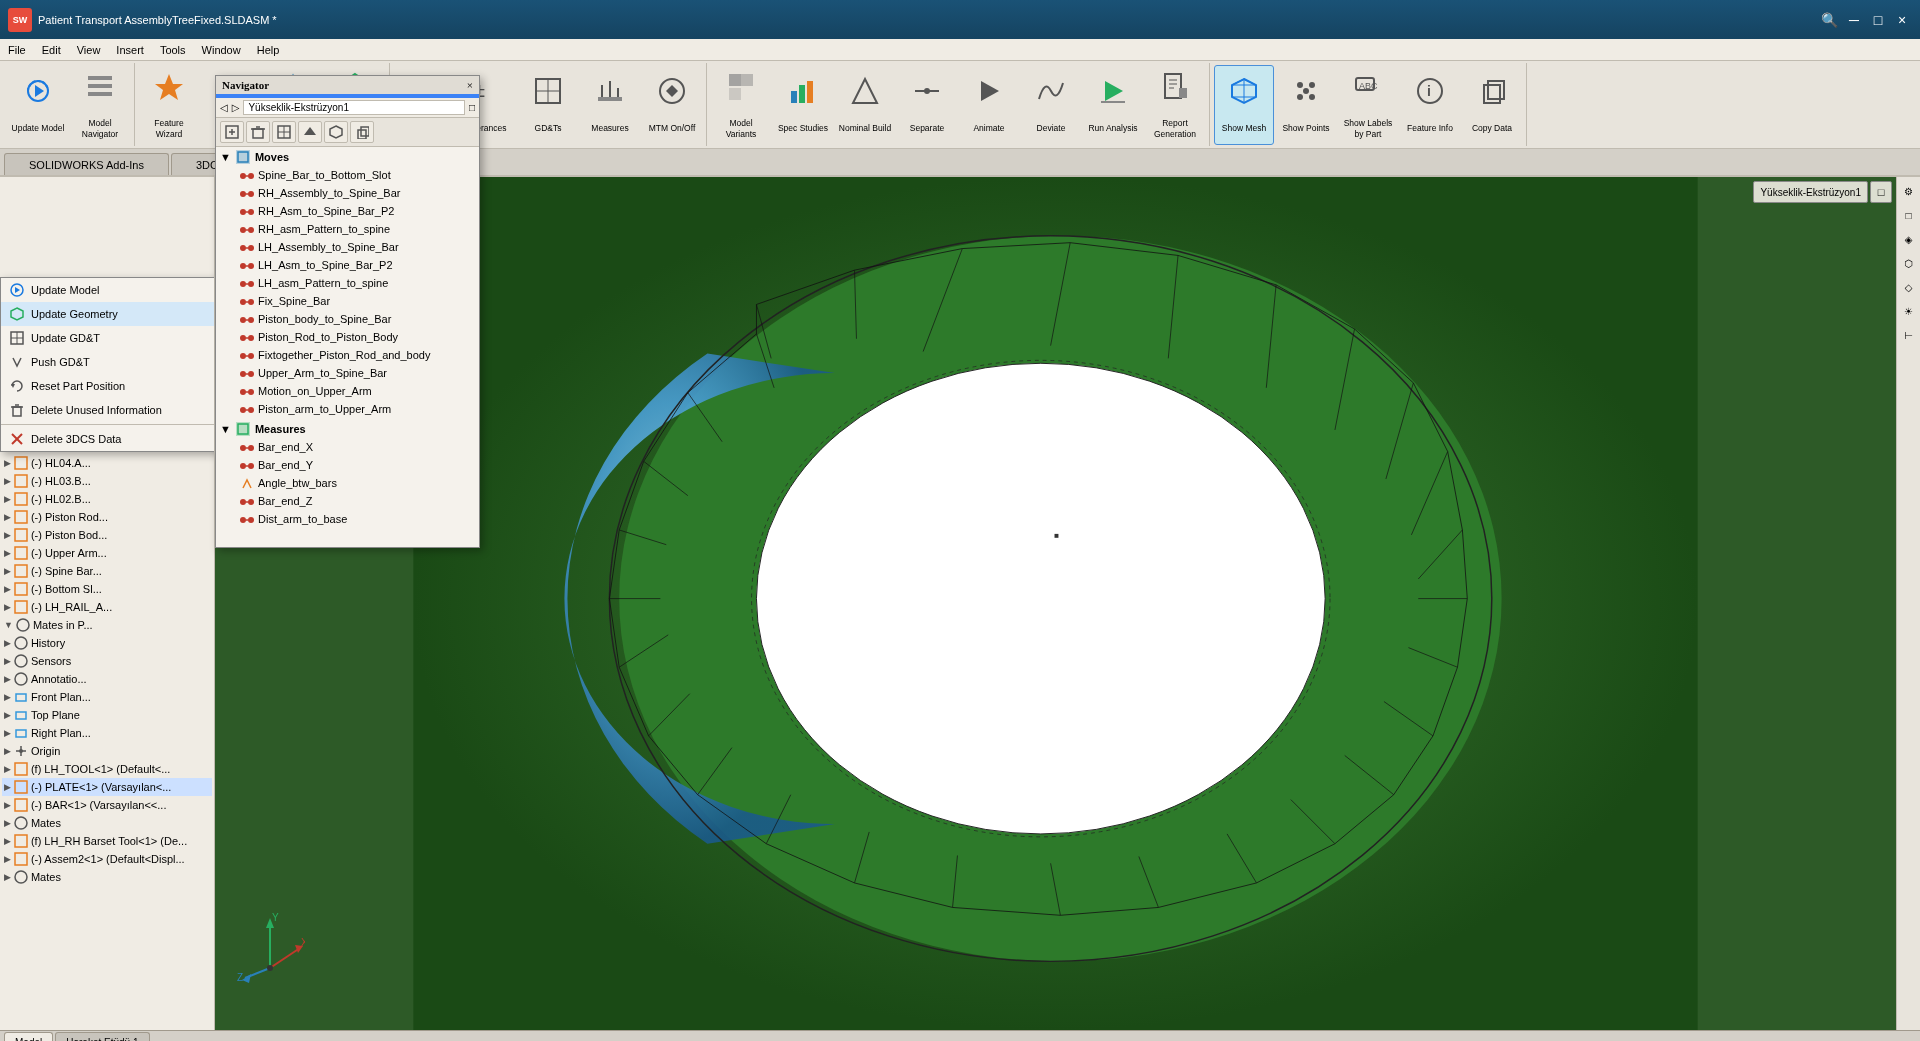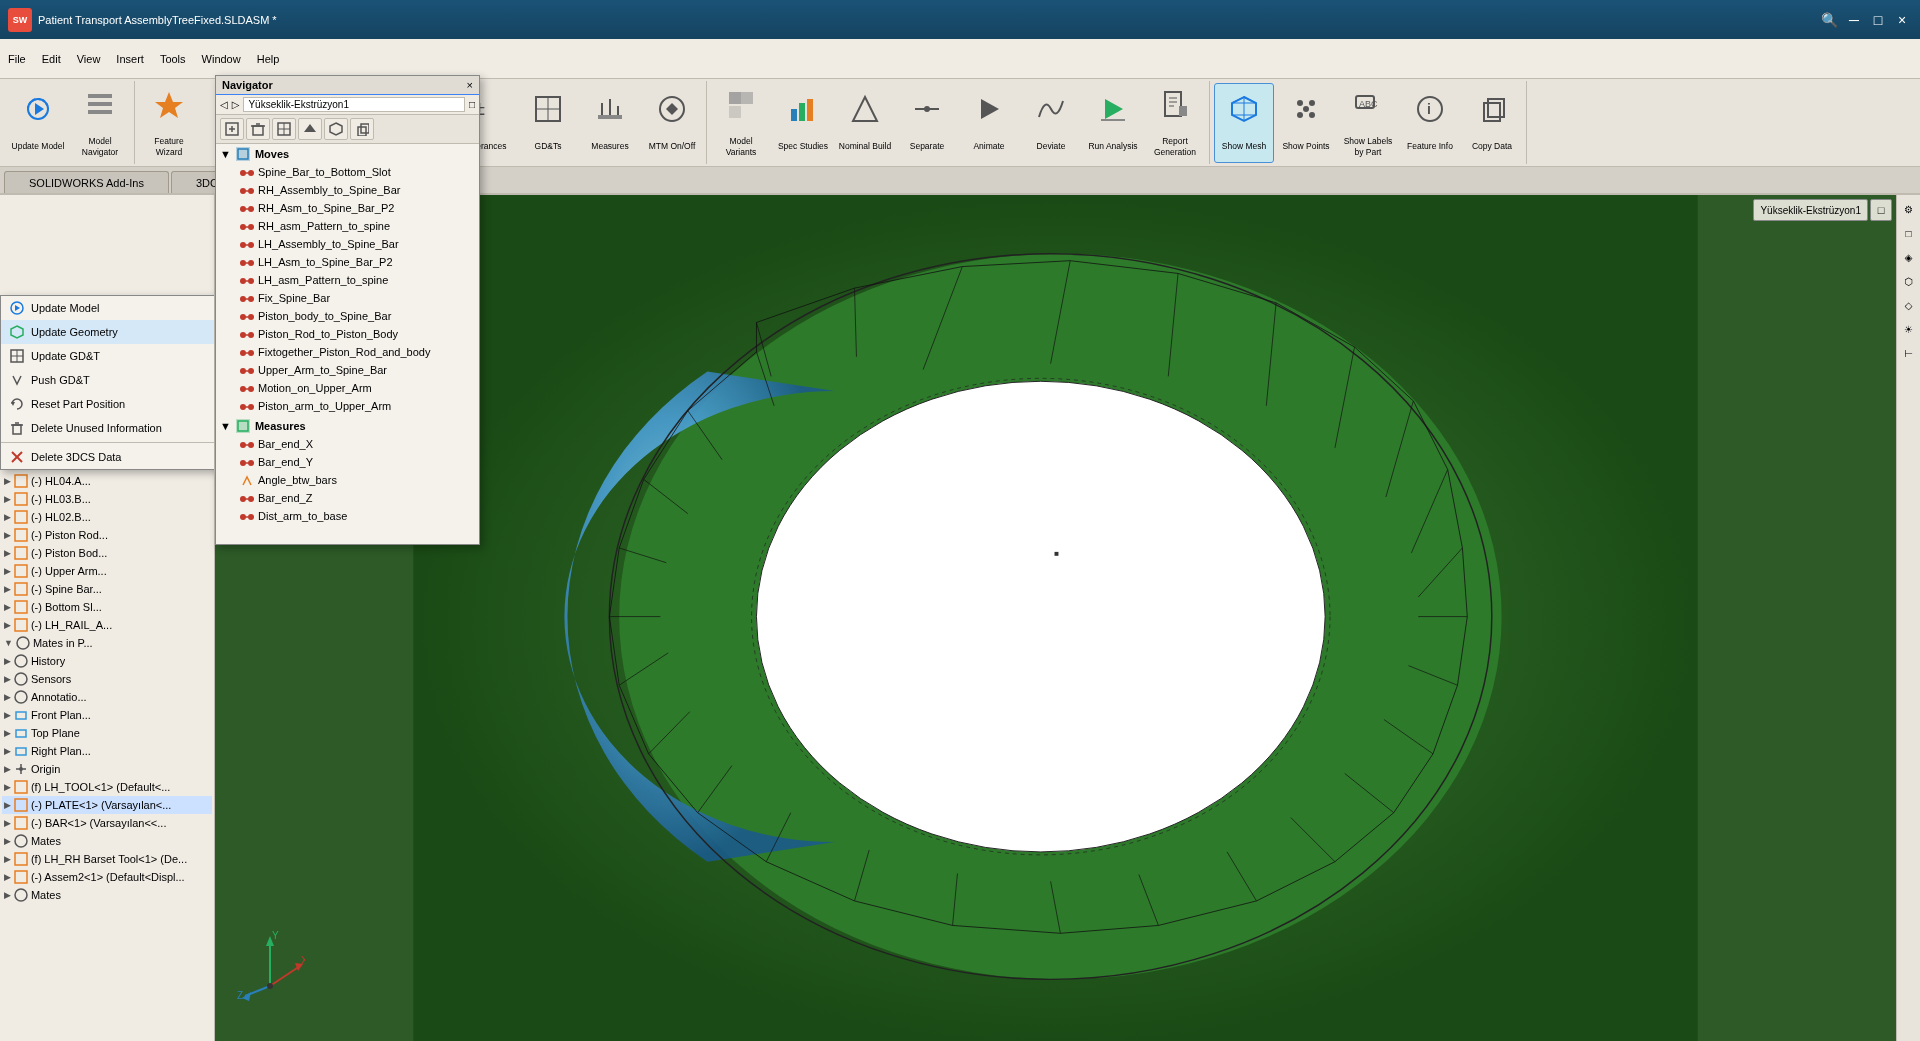--- a/index.html
+++ b/index.html
@@ -25,21 +25,21 @@
     }
     #titlebar-right { display: flex; gap: 4px; }
     #titlebar-right span {
       width: 20px; height: 20px;
       display: flex; align-items: center; justify-content: center;
       cursor: pointer; color: white; font-size: 14px;
     }
 
     
     #menubar {
-      height: 40px;
+      height: 22px;
       background: #f0ece4;
       display: flex;
       align-items: center;
       border-bottom: 1px solid #c0bbb0;
     }
     .menu-item {
       padding: 2px 8px;
       cursor: pointer;
       font-size: 11px;
       height: 100%;
@@ -189,23 +189,24 @@
       border: 1px solid #888;
       box-shadow: 3px 3px 8px rgba(0,0,0,0.3);
       z-index: 50;
     }
     #navigator-header {
       background: #e0dcd4;
       padding: 3px 6px;
       display: flex;
       justify-content: space-between;
       align-items: center;
-      border-bottom: 1px solid #3b82f6;
+      border-bottom: 4px solid #3b82f6;
       font-weight: bold;
       font-size: 11px;
+      font-family: Liberation Serif, serif;
     }
     #navigator-toolbar {
       display: flex;
       align-items: center;
       gap: 2px;
       padding: 3px 4px;
       border-bottom: 1px solid #c0bbb0;
       background: #e8e4dc;
     }
     .nav-toolbar-btn {

